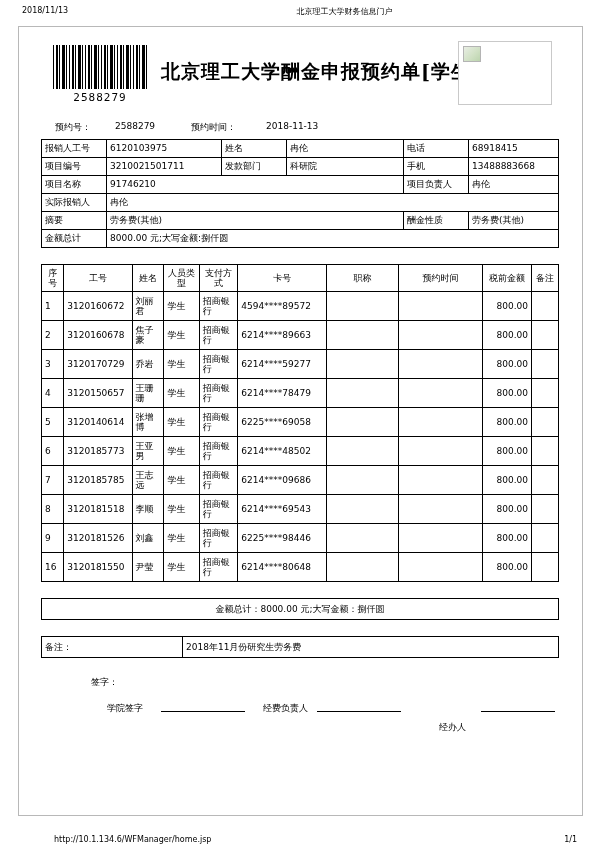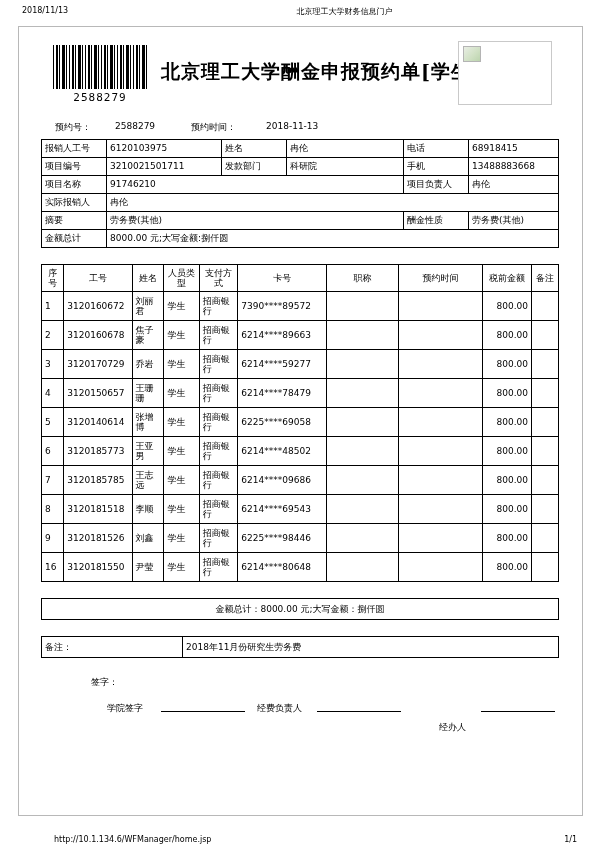--- a/index.html
+++ b/index.html
@@ -201,21 +201,21 @@
   }
   .sign-block {
     position: relative;
     margin-top: 18px;
     height: 60px;
     font-size: 9px;
   }
   .sign-block .sign-title { position: absolute; left: 50px; top: 0; }
   .sign-block .s1 { position: absolute; left: 66px; top: 26px; }
   .sign-block .s1line { position: absolute; left: 120px; top: 35px; width: 84px; border-bottom: 1px solid #000; }
-  .sign-block .s2 { position: absolute; left: 216px; top: 26px; }
+  .sign-block .s2 { position: absolute; left: 222px; top: 26px; }
   .sign-block .s2line { position: absolute; left: 276px; top: 35px; width: 84px; border-bottom: 1px solid #000; }
   .sign-block .s3 { position: absolute; left: 398px; top: 26px; margin-top: 19px; }
   .sign-block .s3line { position: absolute; left: 440px; top: 35px; width: 74px; border-bottom: 1px solid #000; }
 </style>
 </head>
 <body>
 
 <div class="page">
 
   <div class="browser-header">
@@ -299,21 +299,21 @@
           <th class="c-se">税前金额</th>
           <th class="c-bz">备注</th>
         </tr>
 
         <tr>
           <td class="c-seq">1</td>
           <td class="c-gh">3120160672</td>
           <td class="c-xm">刘丽君</td>
           <td class="c-ry">学生</td>
           <td class="c-zf">招商银行</td>
-          <td class="c-kh">7390****89572</td>
+          <td class="c-kh">4594****89572</td>
           <td class="c-zc"></td>
           <td class="c-gz"></td>
           <td class="c-se">800.00</td>
           <td class="c-bz"></td>
         </tr>
         <tr>
           <td class="c-seq">2</td>
           <td class="c-gh">3120160678</td>
           <td class="c-xm">焦子豪</td>
           <td class="c-ry">学生</td>

